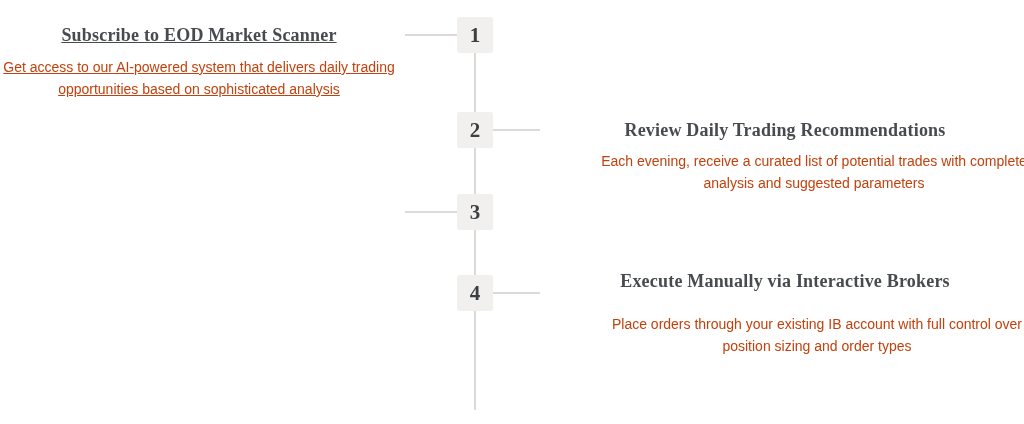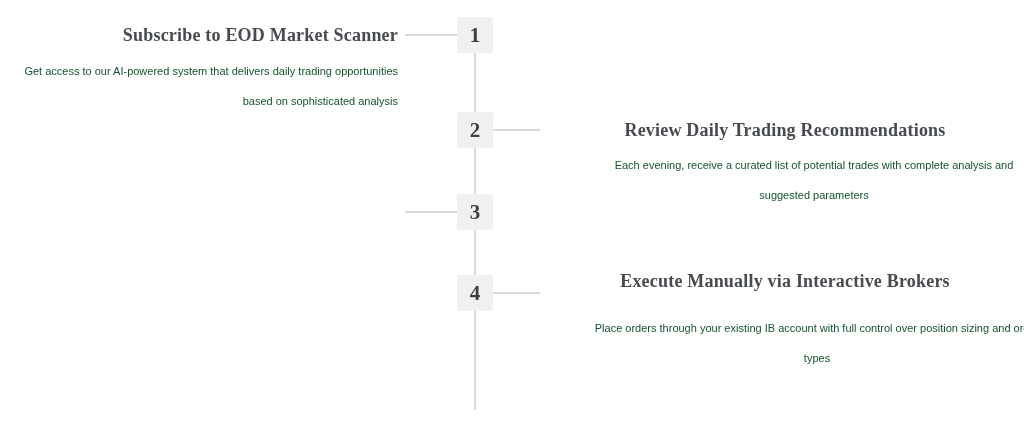--- a/index.html
+++ b/index.html
@@ -59,25 +59,25 @@
     position: absolute;
     font-family: "Liberation Serif", "DejaVu Serif", serif;
     font-weight: 700;
     font-size: 18px;
     line-height: 22px;
     color: #474b4f;
     letter-spacing: 0.2px;
   }
   .step-desc {
     position: absolute;
-    font-size: 11px;
-    line-height: 30px;
-    color: #14532d;
+    font-size: 14px;
+    line-height: 22px;
+    color: #c2410c;
   }
-  .side-left  { text-align: right; }
+  .side-left  { text-align: center; text-decoration: underline; }
   .side-right { text-align: center; }
 
   .title-1 { left: 0;     top: 24px;  width: 398px; }
   .desc-1  { left: 0;     top: 56px;  width: 398px; }
 
   .title-2 { left: 555px; top: 119px; width: 460px; }
   .desc-2  { left: 588px; top: 150px; width: 452px; }
 
   .title-3 { left: 0;     top: 201px; width: 398px; }
   .desc-3  { left: 0;     top: 232px; width: 398px; }

